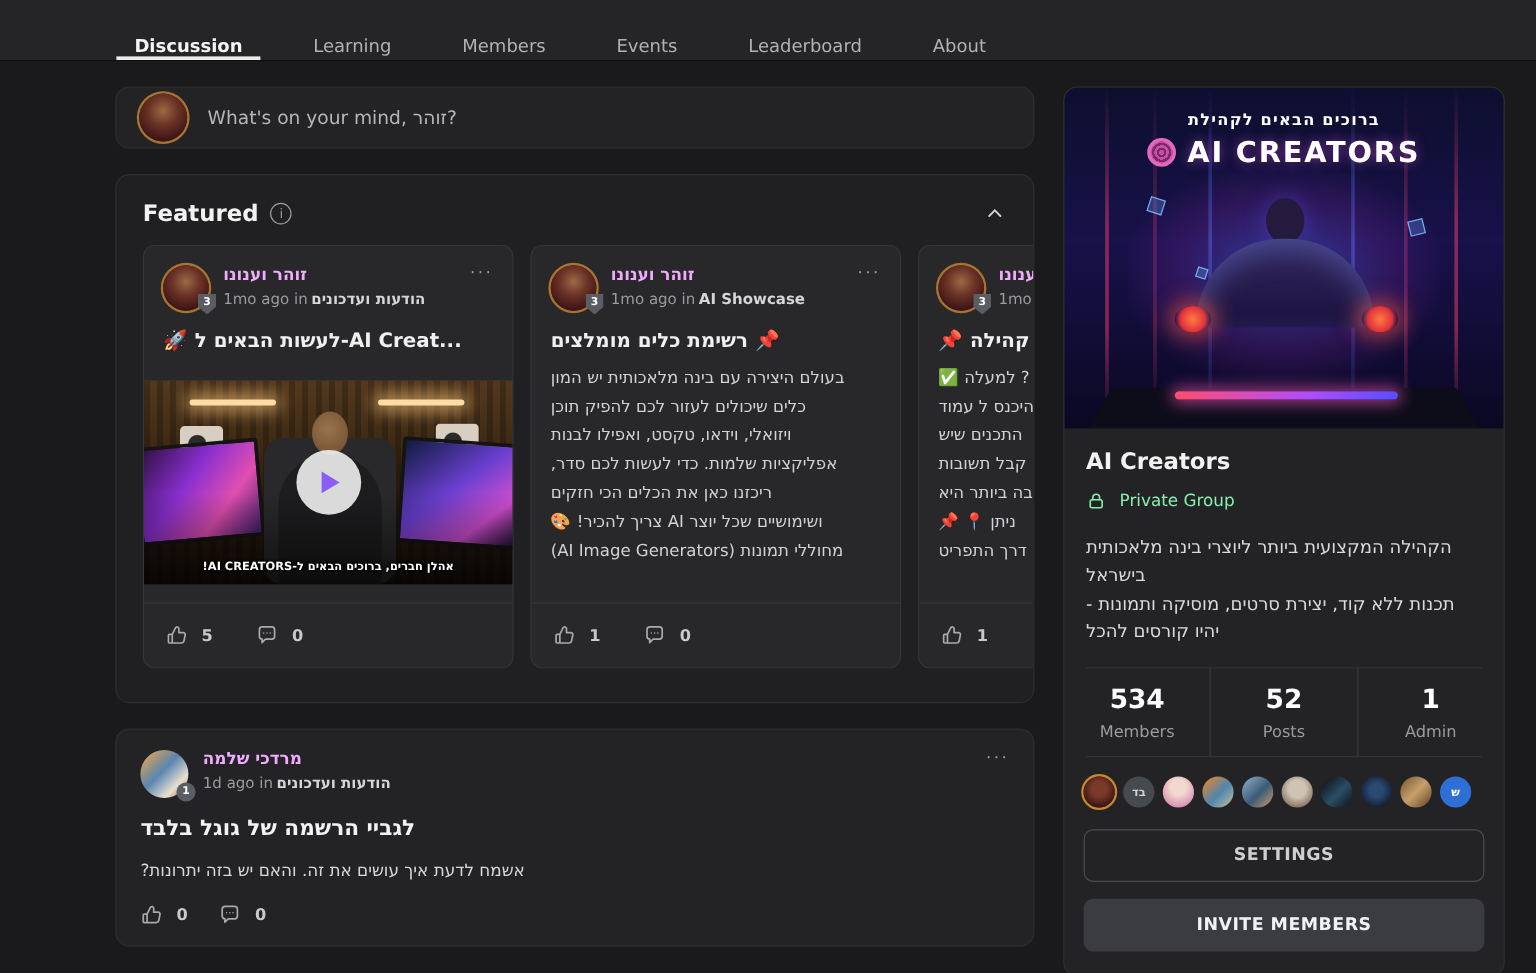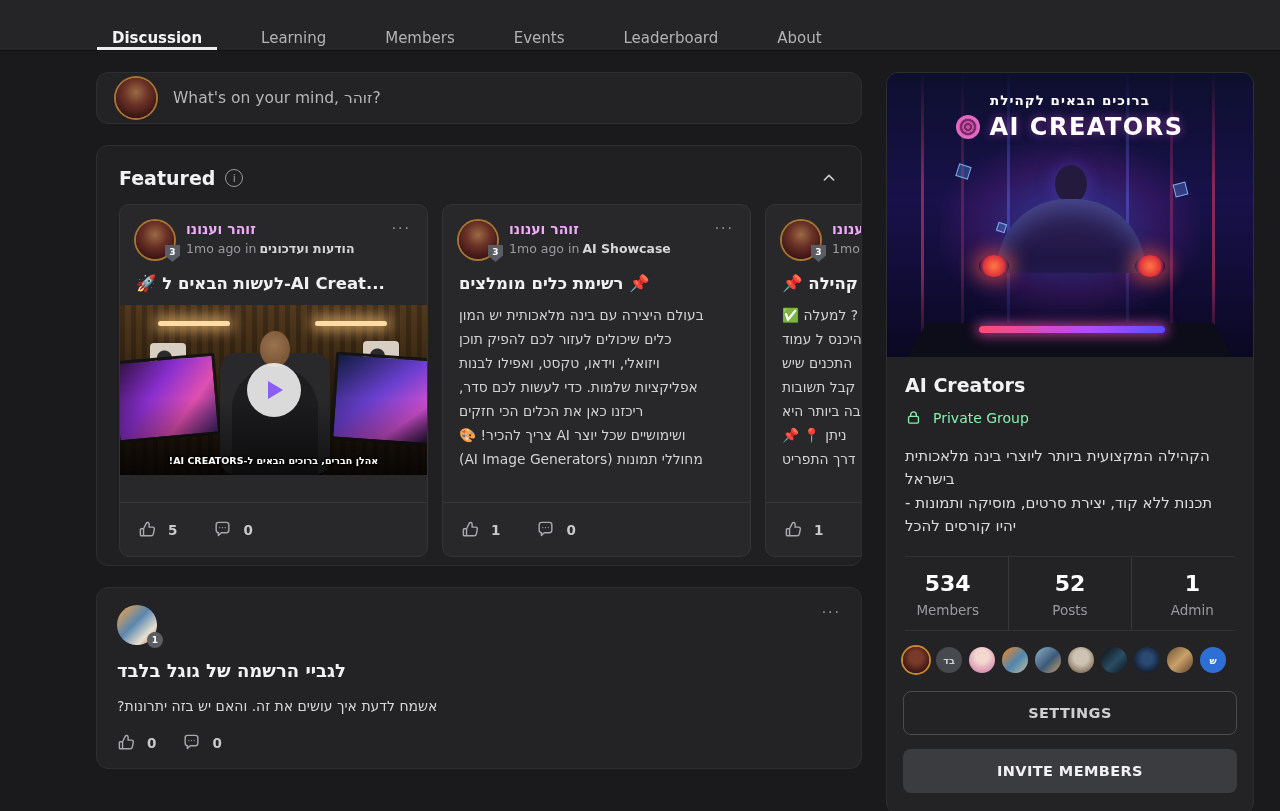--- a/index.html
+++ b/index.html
@@ -23,21 +23,21 @@
   
   .composer{height:52px;display:flex;align-items:center;gap:17px;padding:0 19px;cursor:text}
   .avatar{border-radius:50%;flex-shrink:0;
     background:radial-gradient(circle at 50% 36%,#9a6a44 0%,#6b3226 38%,#3a1315 78%,#2a0d0f 100%);
     box-shadow:0 0 0 2px #a8742f}
   .av40{width:40px;height:40px}
   .av38{width:38px;height:38px}
   .composer-text{font-size:15.5px;color:#b6b6b9}
 
   
-  .featured{background:#202023;padding-bottom:8px}
+  .featured{background:#202023;padding-bottom:28px}
   .featured-head{display:flex;align-items:center;gap:10px;padding:21px 24px 15px 22px}
   .featured-title{font-size:19px;font-weight:700;color:#f2f2f3}
   .info-icon{width:18px;height:18px;border:1.5px solid #9a9a9e;border-radius:50%;
     color:#9a9a9e;font-size:11px;display:flex;align-items:center;justify-content:center;cursor:pointer}
   .collapse{margin-left:auto;color:#cfcfd2;cursor:pointer}
   .cards-row{display:flex;gap:14px;padding-left:22px;overflow:hidden}
   .fcard{flex:0 0 309px;height:353px;background:#28282b;border:1px solid #343437;
     border-radius:10px;display:flex;flex-direction:column;cursor:pointer}
   .fhead{display:flex;gap:12px;padding:16px 16px 0;align-items:flex-start}
   .av-wrap{position:relative;flex-shrink:0}
@@ -54,21 +54,21 @@
     white-space:nowrap;overflow:hidden;text-overflow:ellipsis}
   .fbody{padding:10px 16px 0;font-size:13.8px;line-height:1.74;color:#d2d2d4;
     white-space:pre-line;text-align:left}
   .ffoot{margin-top:auto;border-top:1px solid #37373a;height:54px;display:flex;
     align-items:center;padding:0 18px;gap:10px}
   .react{display:flex;align-items:center;gap:11px;color:#a9a9ad;cursor:pointer}
   .react + .react{margin-left:26px}
   .count{font-size:13.5px;color:#c9c9cc;font-weight:600}
 
   
-  .thumb{height:170px;margin-top:12px;position:relative;overflow:hidden;
+  .thumb{height:170px;margin-top:24px;position:relative;overflow:hidden;
     background:linear-gradient(180deg,#52391e 0%,#33220f 48%,#17100a 100%)}
   .thumb::before{content:"";position:absolute;inset:0;
     background:repeating-linear-gradient(90deg,rgba(0,0,0,.22) 0 5px,transparent 5px 11px)}
   .thumb::after{content:"";position:absolute;inset:0;
     background:linear-gradient(180deg,transparent 55%,rgba(0,0,0,.6) 100%)}
   .light{position:absolute;height:5px;border-radius:3px;background:#ffdca6;
     box-shadow:0 0 14px 4px rgba(255,201,122,.7)}
   .speaker{position:absolute;width:36px;height:30px;border-radius:4px;background:#d8cfc2;
     background-image:radial-gradient(circle at 40% 50%,#2b2b2b 7px,transparent 8px)}
   .monitor{position:absolute;border:3px solid #141414;border-radius:3px}
@@ -313,20 +313,24 @@
 
       </div>
     </section>
 
     <article class="card post">
       <div class="fhead" style="padding:0">
         <div class="av-wrap">
           <div class="avatar av40" style="background:linear-gradient(135deg,#d9a05a 10%,#5a86b0 45%,#e8e0d0 75%,#b05a3a 100%);box-shadow:none"></div>
           <div class="badge round">1</div>
         </div>
+        <div>
+          <div class="fname">מרדכי שלמה</div>
+          <div class="fmeta"><span>1d ago in</span><b>הודעות ועדכונים</b></div>
+        </div>
         <div class="dots">···</div>
       </div>
       <h2 class="ptitle">לגביי הרשמה של גוגל בלבד</h2>
       <div class="pbody" dir="rtl">אשמח לדעת איך עושים את זה. והאם יש בזה יתרונות?</div>
       <div class="pfoot">
         <div class="react">
           <svg width="19" height="19" viewBox="0 0 24 24" fill="none" stroke="currentColor" stroke-width="1.8" stroke-linecap="round" stroke-linejoin="round">
               <path d="M7 11v9H4a1 1 0 0 1-1-1v-7a1 1 0 0 1 1-1h3zm0 0 3.4-6.8a1.9 1.9 0 0 1 3.6.9V9h4.6a2 2 0 0 1 2 2.4l-1.2 6.1A3 3 0 0 1 16.5 20H7"></path>
             </svg>
           <span class="count">0</span>

